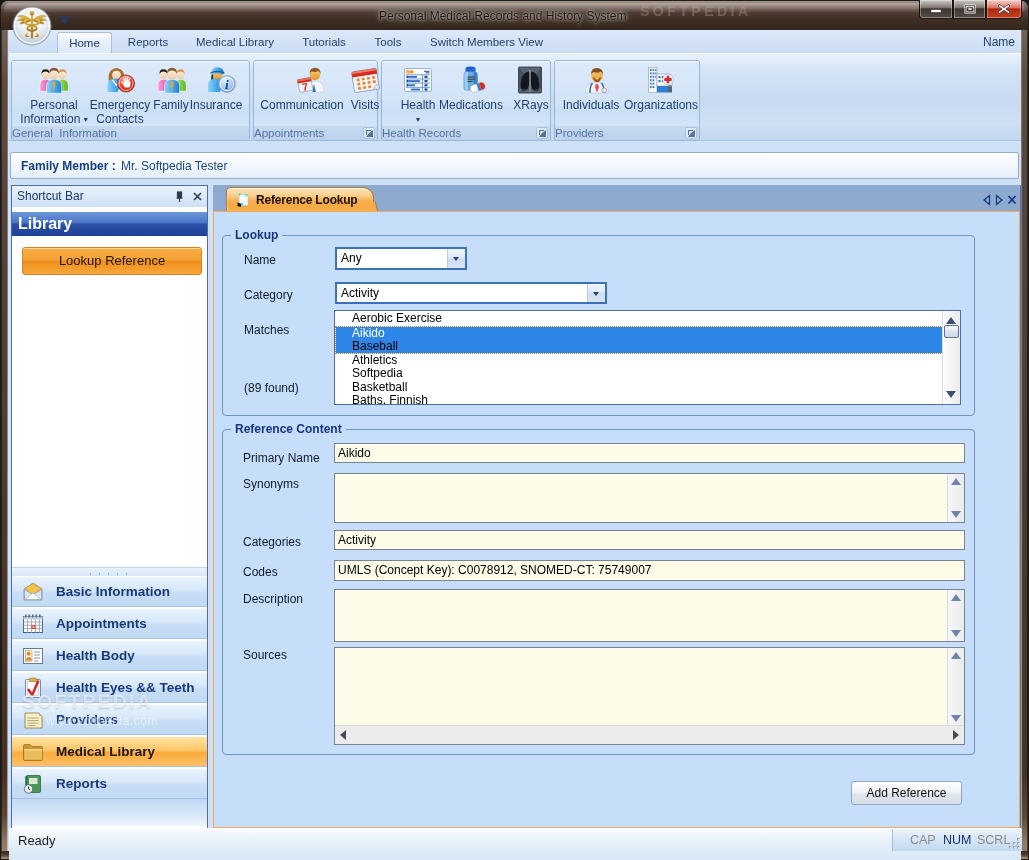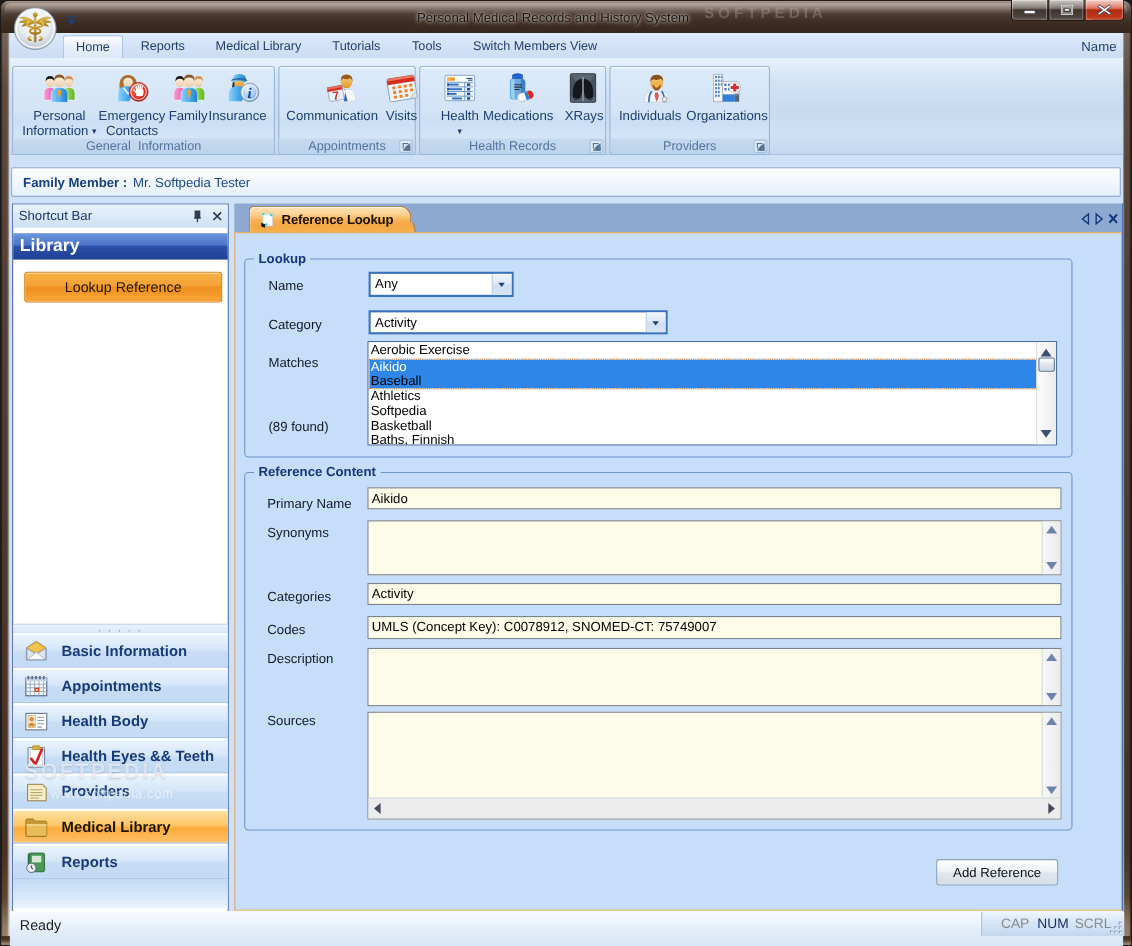--- a/index.html
+++ b/index.html
@@ -31,21 +31,21 @@
 #tabrow{position:absolute;left:0;top:0;width:1012px;height:23px;background:linear-gradient(180deg,#dce9fa,#cbdcf3);}
 .rtab{position:absolute;top:2px;height:21px;line-height:21px;font-size:11.5px;color:#26406e;text-align:center;}
 #tab-home{left:48px;width:53px;background:linear-gradient(180deg,#fdfeff,#e6eefa 50%,#dbe8f8);border:1px solid #a8c0de;border-bottom:none;border-radius:3px 3px 0 0;color:#1e3c6e;}
 #about{position:absolute;right:6px;top:2px;height:21px;line-height:21px;font-size:12px;color:#26406e;}
 
 #ribbon{position:absolute;left:0;top:23px;width:1012px;height:88px;border-bottom:1px solid #aec6e4;
  background:linear-gradient(180deg,#e7f1fc 0%,#d3e4f6 20%,#c7daf0 55%,#cfe0f4 80%,#c3d7ee 100%);border-top:1px solid #f3f8fd;box-sizing:border-box;}
 .rgroup{position:absolute;top:6px;height:81px;border:1px solid #9ab6d9;border-radius:3px;box-sizing:border-box;
  background:linear-gradient(180deg,#dcebfb 0%,#d2e3f6 55%,#cadef4 62%,#dcebfb 100%);box-shadow:inset 0 1px 0 rgba(255,255,255,.8);}
 .rglabel{position:absolute;left:0;right:0;bottom:0;height:14px;background:linear-gradient(180deg,#c6d9ef,#bcd2ec);
- border-radius:0 0 2px 2px;text-align:center;font-size:11.5px;line-height:14px;color:#52749f;}
+ border-radius:0 0 2px 2px;text-align:left;font-size:11.5px;line-height:14px;color:#52749f;}
 .ricon{position:absolute;top:3px;width:32px;height:32px;}
 .rlbl{position:absolute;top:37px;font-size:12px;color:#1c3e73;text-align:center;line-height:14px;white-space:nowrap;}
 .dda{font-size:8px;vertical-align:1px;}
 .launcher{position:absolute;right:2px;bottom:1px;width:12px;height:12px;background:#dce9f7;border:1px solid #a8c0dc;border-radius:2px;box-sizing:border-box;}
 .launcher:after{content:"";position:absolute;left:2px;top:2px;width:4px;height:4px;border-left:1.5px solid #5a7494;border-top:1.5px solid #5a7494;}
 .launcher:before{content:"";position:absolute;right:1.5px;bottom:1.5px;width:0;height:0;border:3px solid transparent;border-right:4px solid #5a7494;border-bottom:4px solid #5a7494;}
 
 #fambar{position:absolute;left:1px;top:122px;width:1009px;height:27px;border:1px solid #96add0;border-radius:2px;
  background:linear-gradient(180deg,#fdfeff 0%,#f2f7fd 50%,#e4eefa 100%);box-sizing:border-box;}
 #fambar b{position:absolute;left:10px;top:6px;font-size:12px;color:#153f7e;font-weight:bold;}
@@ -76,21 +76,21 @@
 #reftab:after{content:"";position:absolute;right:-4px;bottom:0;width:8px;height:9px;background:linear-gradient(180deg,#f5aa45,#f6af4c);border-right:1px solid #b5793a;transform:skewX(14deg);}
 #reftab .tx{position:absolute;left:29px;top:4.5px;font-size:12px;font-weight:bold;color:#1c1000;letter-spacing:-0.2px;}
 #navbtns{position:absolute;right:3px;top:7px;width:40px;height:12px;}
 #page{position:absolute;left:0px;top:26px;width:807px;height:617px;background:#c6def9;border:1px solid #efa959;box-sizing:border-box;}
 
 .gbox{position:absolute;border:1px solid #6f94cc;border-radius:4px;}
 .gbox>.cap{position:absolute;left:8px;top:-7px;background:#c6def9;padding:0 4px;font-weight:bold;font-size:12px;color:#16357e;line-height:13px;}
 #gb-lookup{left:8px;top:23px;width:751px;height:179px;}
 #gb-ref{left:8px;top:217px;width:751px;height:324px;}
 .list{position:absolute;left:120px;top:98px;width:627px;height:95px;background:#fff;border:1px solid #4a6fa5;box-sizing:border-box;overflow:hidden;}
-.list .it{position:absolute;left:1px;font-size:12px;color:#000;padding-left:1px;height:26px;line-height:13.5px;width:606px;box-sizing:border-box;}
+.list .it{position:absolute;left:1px;font-size:12px;color:#000;padding-left:16px;height:26px;line-height:13.5px;width:606px;box-sizing:border-box;}
 .list .it.sel{background:#2e86e8;color:#fff;outline:1px dotted #c87828;}
 .vsb{position:absolute;right:0;top:0;bottom:0;width:17px;background:linear-gradient(90deg,#fdfdfd,#ececec);border-left:1px solid #dcdcdc;}
 .vsb .up,.vsb .dn{position:absolute;left:3px;width:0;height:0;border:5px solid transparent;}
 .vsb .up{top:6px;border-bottom:7px solid #3d4f73;border-top:none;}
 .vsb .dn{bottom:6px;border-top:7px solid #3d4f73;border-bottom:none;}
 .vsb .th{position:absolute;left:1px;width:13px;height:11px;border:1px solid #5d7296;border-radius:2px;background:linear-gradient(180deg,#fefefe,#dfe5ee 50%,#cdd6e3);}
 .tarea{position:absolute;background:#fdfce8;border:1px solid #7b838e;box-sizing:border-box;}
 .tarea .sb{position:absolute;right:0;top:0;bottom:0;width:16px;background:linear-gradient(90deg,#f6f7f8,#e9ebee);border-left:1px solid #d8dadd;}
 .tarea .sb .up,.tarea .sb .dn{position:absolute;left:3px;width:0;height:0;border:5px solid transparent;}
 .tarea .sb .up{top:4px;border-bottom:7px solid #6e82ab;border-top:none;}

